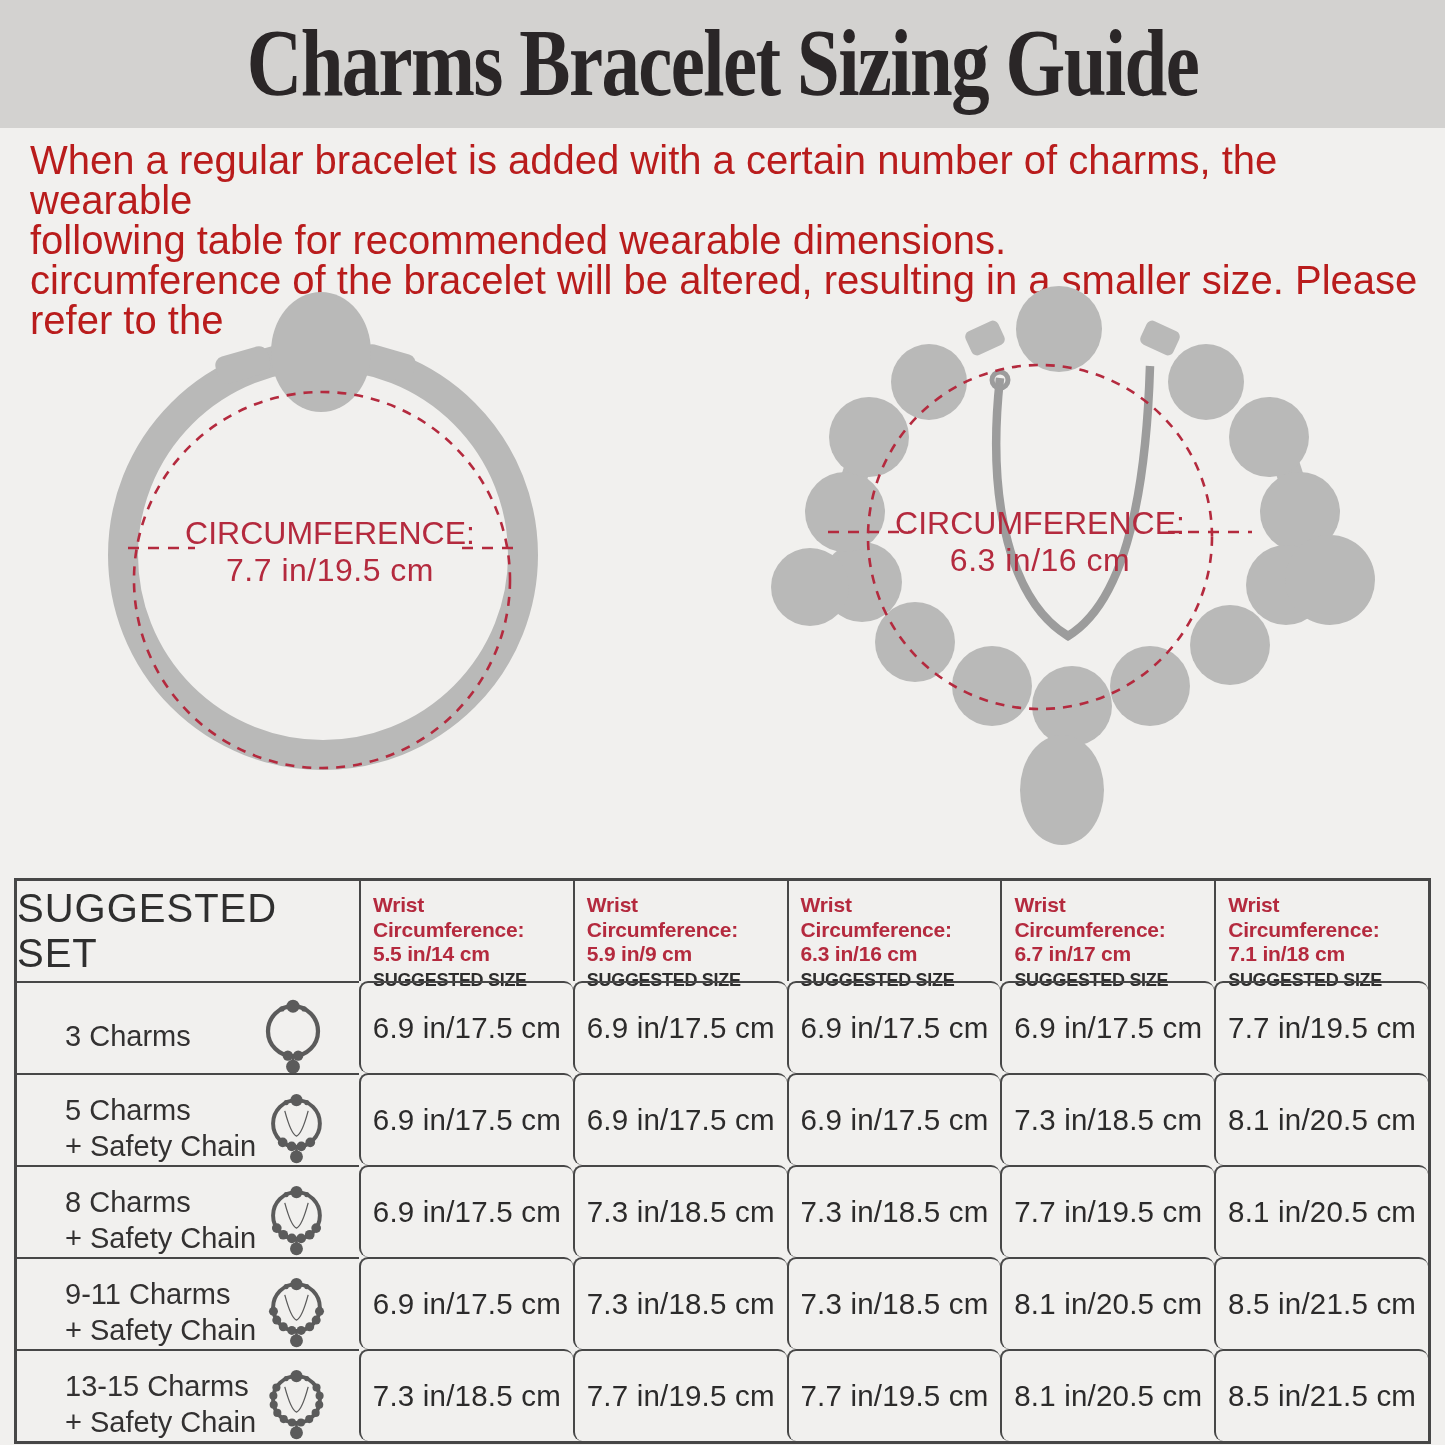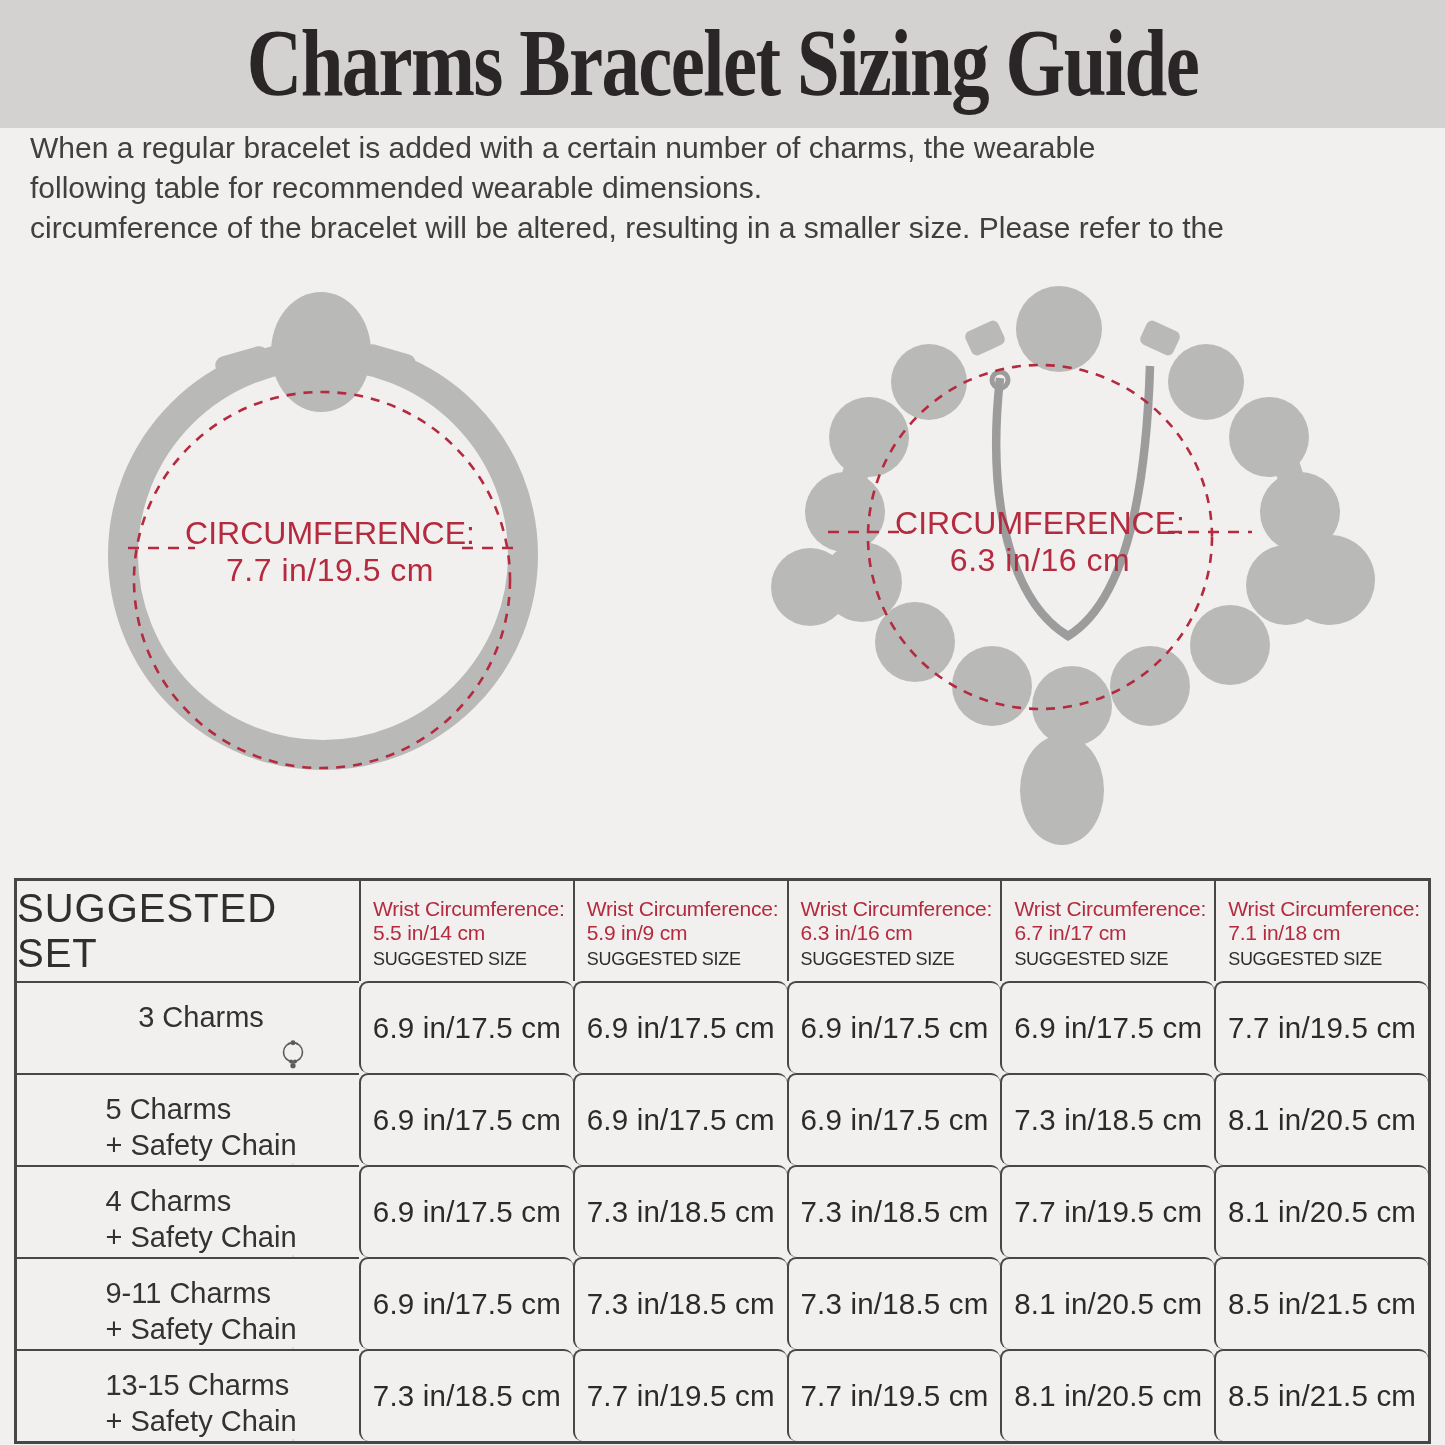--- a/index.html
+++ b/index.html
@@ -18,22 +18,22 @@
   .page{position:relative;width:1445px;height:1445px;background:var(--page-bg);}
 
   
   .banner{position:absolute;left:0;top:0;width:1445px;height:128px;background:var(--banner-bg);}
   .banner h1{margin:0;text-align:center;line-height:126px;
     font-family:"Liberation Serif","DejaVu Serif",serif;font-weight:700;
     font-size:96px;letter-spacing:-2px;color:#2a2627;
     transform:scaleX(0.8);transform-origin:50% 50%;white-space:nowrap;}
 
   
-  .intro{position:absolute;left:30px;top:128px;width:1400px;
-    font-size:30px;line-height:40px;color:#404040;}
+  .intro{position:absolute;left:30px;top:140px;width:1400px;
+    font-size:40px;line-height:40px;color:#b91c1c;}
   .intro span{display:block;}
 
   
   .diagrams{position:absolute;left:0;top:270px;width:1231px;height:600px;}
   .diagrams svg{position:absolute;left:0;top:0;}
   .circ-label{position:absolute;width:350px;text-align:center;color:var(--accent-red);
     font-size:32px;line-height:37px;}
   .circ-label .v{letter-spacing:0.5px;}
   .circ-label.left{left:155px;top:245px;}
   .circ-label.right{left:865px;top:235px;}
@@ -42,24 +42,24 @@
   .size-table{position:absolute;left:14px;top:878px;width:1417px;box-sizing:border-box;
     border:3px solid var(--tbl-border);display:grid;
     grid-template-columns:342px repeat(5,1fr);
     grid-template-rows:100px repeat(5,92px);background:var(--page-bg);}
   .cell{box-sizing:border-box;border-left:2px solid var(--tbl-border);
     border-top:2px solid var(--tbl-border);display:flex;flex-direction:column;
     justify-content:center;}
   .cell.first-col{border-left:none;}
   .cell.head{border-top:none;}
   .th-set{align-items:center;font-size:40px;letter-spacing:1px;color:#2f2f2f;}
-  .th-val{justify-content:center;padding:4px 4px 0 12px;}
+  .th-val{justify-content:flex-start;padding:12px 4px 0 12px;font-weight:bold;}
   .th-val .wrist{color:var(--accent-red);font-size:21px;line-height:24.5px;letter-spacing:-0.2px;}
   .th-val .sug{color:#2e2d2d;font-size:18px;letter-spacing:-0.3px;margin-top:3px;}
-  .label-cell{flex-direction:column;align-items:center;padding:16px 22px 0 48px;}
+  .label-cell{flex-direction:row;align-items:center;padding:16px 22px 0 48px;}
   .row-label{font-size:29px;line-height:36px;color:#333131;}
   .row-label div{white-space:nowrap;}
   .label-cell svg{margin-left:auto;}
   .value-cell{align-items:center;font-size:29.5px;color:#2c2b2b;letter-spacing:0.2px;border-radius:9px;}
 </style>
 </head>
 <body>
 
 <div class="page">
 
@@ -216,21 +216,21 @@
           </g>
         </svg>
       </div>
       <div class="cell value-cell">6.9 in/17.5 cm</div>
       <div class="cell value-cell">6.9 in/17.5 cm</div>
       <div class="cell value-cell">6.9 in/17.5 cm</div>
       <div class="cell value-cell">7.3 in/18.5 cm</div>
       <div class="cell value-cell">8.1 in/20.5 cm</div>
       <div class="cell first-col label-cell">
         <div class="row-label">
-          <div>4 Charms</div>
+          <div>8 Charms</div>
           <div>+ Safety Chain</div>
         </div>
         <svg width="88" height="100" viewBox="-45 -52 90 104">
           <g fill="var(--icon-gray)">
             <circle cx="0" cy="-5" r="26" fill="none" stroke="var(--icon-gray)" stroke-width="4.4"></circle>
             <path d="M -13 -19 Q -6 7 0 9 Q 6 7 13 -19" fill="none" stroke="var(--icon-gray)" stroke-width="1.4"></path>
             <circle cx="0" cy="-31" r="6.8"></circle>
             <circle cx="-11.5" cy="-28.2" r="2.8"></circle>
             <circle cx="11.5" cy="-28.2" r="2.8"></circle>
             <circle cx="-21.9" cy="9.0" r="5.4"></circle>

